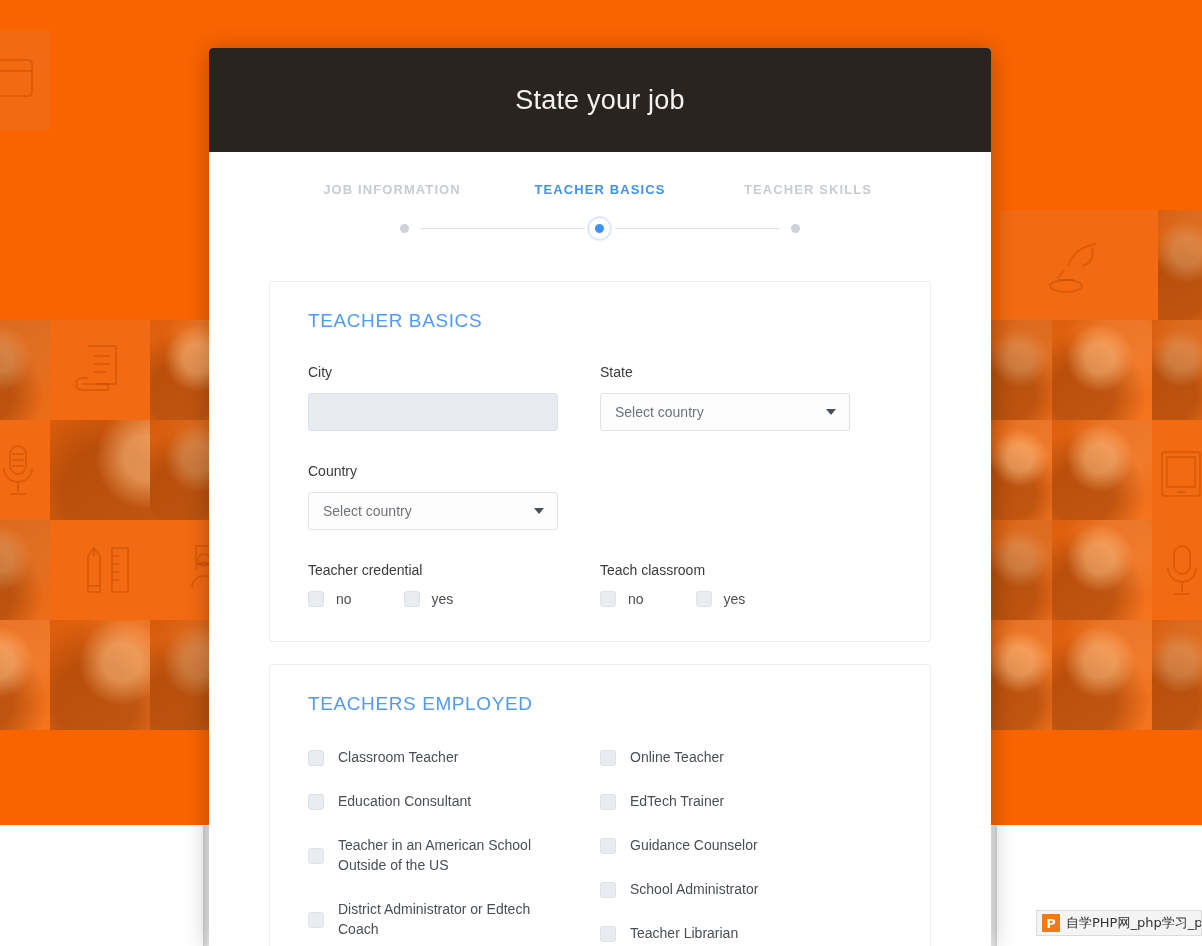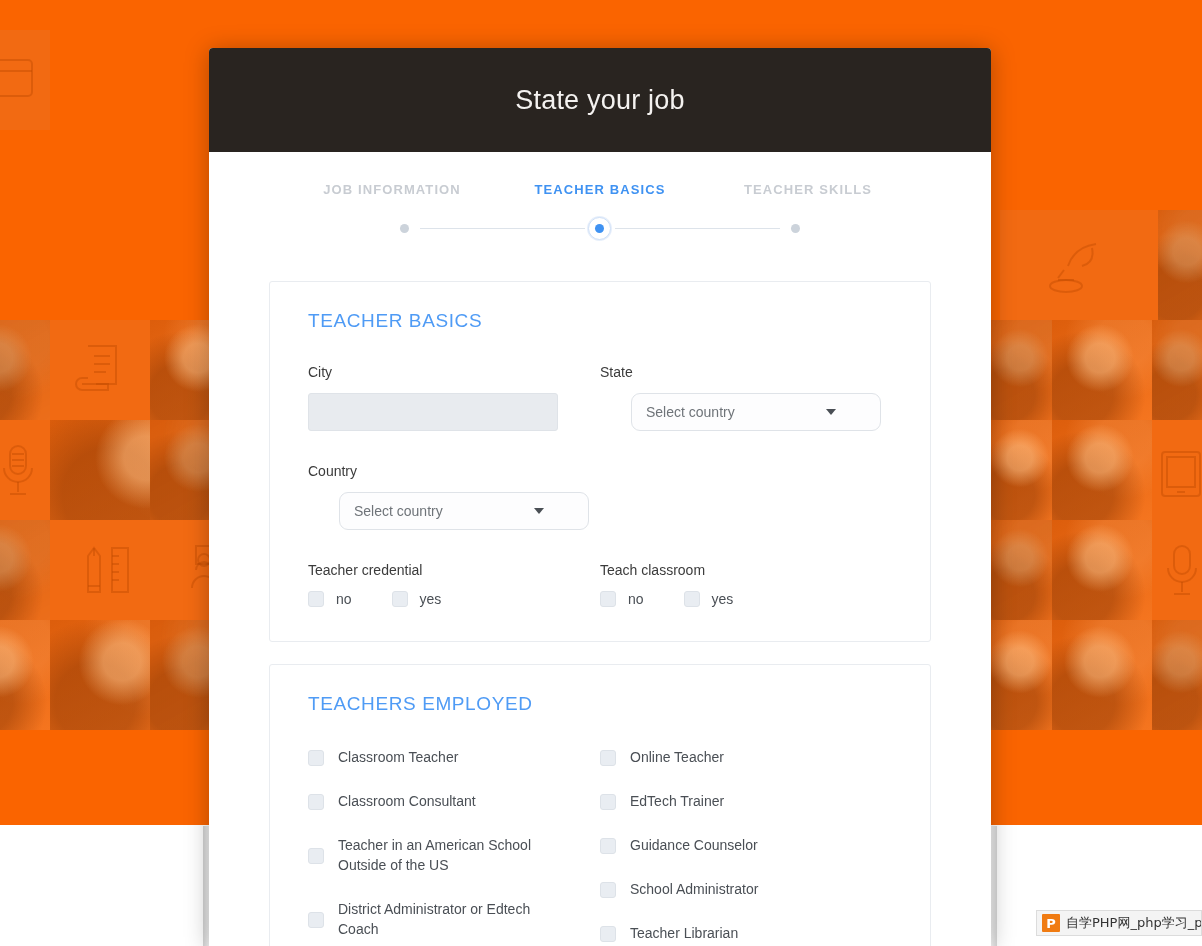--- a/index.html
+++ b/index.html
@@ -239,28 +239,27 @@
   .select-wrap {
     position: relative;
     width: 250px;
     height: 38px;
   }
   .select-box {
     width: 250px;
     height: 38px;
     background: #fdfdfe;
     border: 1px solid #dfe3e8;
-    border-radius: 9px;
+    border-radius: 3px;
     display: flex;
     align-items: center;
     padding: 0 14px;
     font-size: 14px;
     color: #6f7479;
     cursor: pointer;
-    margin-left: 31px;
   }
   .select-caret {
     position: absolute;
     right: 14px; top: 16px;
     width: 0; height: 0;
     border-left: 5px solid transparent;
     border-right: 5px solid transparent;
     border-top: 6px solid #4a4f55;
     pointer-events: none;
   }
@@ -270,21 +269,21 @@
   .cbx {
     width: 16px; height: 16px;
     background: #e9edf2;
     border: 1px solid #dde2e8;
     border-radius: 3px;
     display: inline-block;
     flex: none;
     cursor: pointer;
   }
 
-  .yn-row { display: flex; align-items: flex-start; gap: 0; }
+  .yn-row { display: flex; align-items: flex-start; gap: 12px; }
   .yn-item {
     display: flex; align-items: center; gap: 12px;
     margin-right: 40px;
     cursor: pointer;
   }
   .yn-item span {
     font-size: 14px;
     color: #4a4f55;
   }
 
@@ -557,21 +556,21 @@
         <div class="card-title">TEACHERS EMPLOYED</div>
 
         <div class="chk-grid">
           <div class="chk-col">
             <label class="chk-row">
               <span class="cbx"></span>
               <span>Classroom Teacher</span>
             </label>
             <label class="chk-row">
               <span class="cbx"></span>
-              <span>Classroom Consultant</span>
+              <span>Education Consultant</span>
             </label>
             <label class="chk-row">
               <span class="cbx"></span>
               <span>Teacher in an American School Outside of the US</span>
             </label>
             <label class="chk-row">
               <span class="cbx"></span>
               <span>District Administrator or Edtech Coach</span>
             </label>
           </div>

